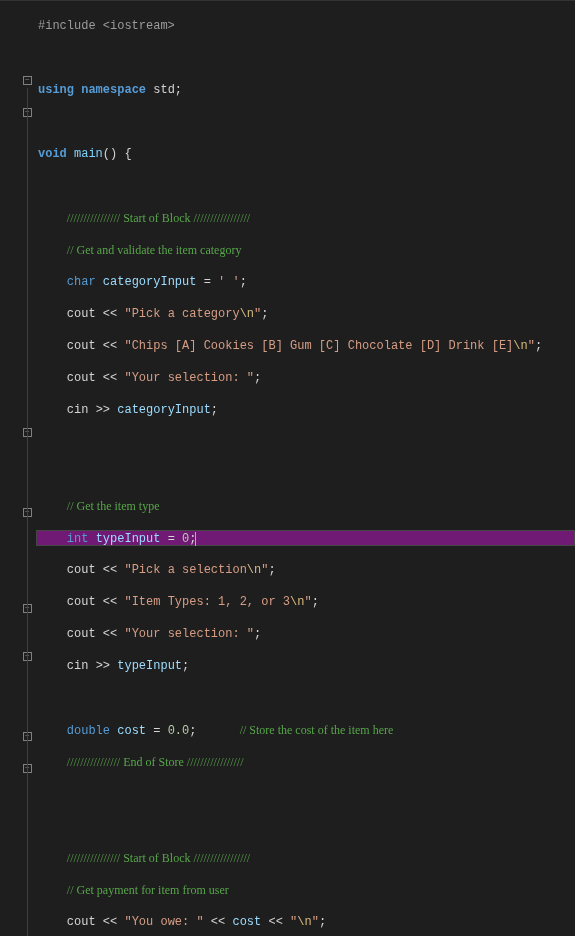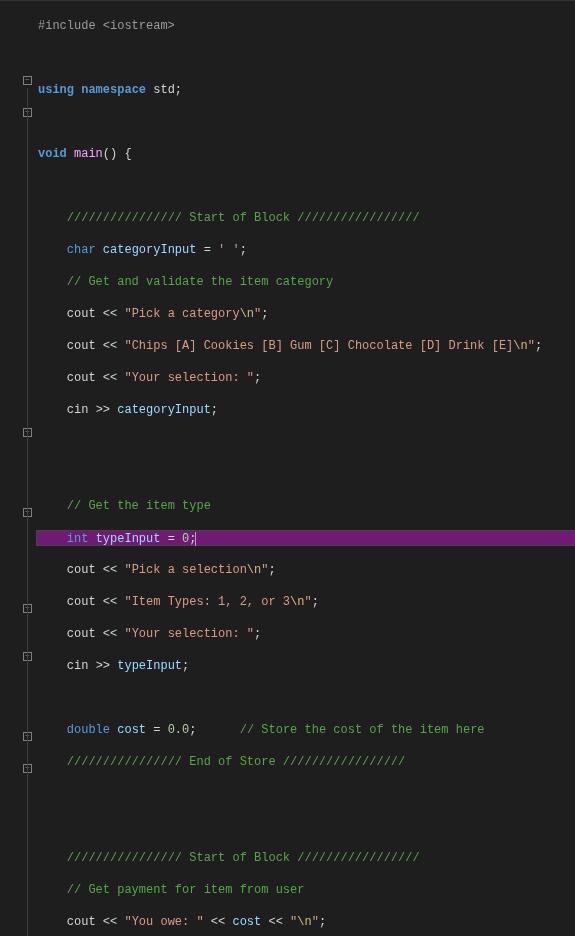--- a/index.html
+++ b/index.html
@@ -73,23 +73,23 @@
     display: inline-block;
     width: 1px;
     height: 14px;
     background: #aeafad;
     vertical-align: middle;
     margin-left: -1px;
   }
   
   .c-pre { color: #9b9b9b; }
   .c-kw  { color: #569cd6; font-weight: bold; }
-  .c-fn  { color: #f0abfc; }
+  .c-fn  { color: #7dd3fc; }
   .c-op  { color: #d4d4d4; }
-  .c-cmt { color: #57a64a; }
+  .c-cmt { color: #57a64a; font-family: Liberation Serif, serif; }
   .c-type{ color: #569cd6; }
   .c-var { color: #9cdcfe; }
   .c-str { color: #d69d85; }
   .c-esc { color: #d7ba7d; }
   .c-num { color: #b5cea8; }
   .c-ch  { color: #d69d85; }
   .c-punc{ color: #d4d4d4; }
 </style>
 </head>
 <body>
@@ -272,22 +272,22 @@
   </div>
 
   <div class="code">
 <div class="code-line"><span class="c-pre">#include </span><span class="c-pre">&lt;iostream&gt;</span></div>
 <div class="code-line"></div>
 <div class="code-line"><span class="c-kw">using</span> <span class="c-kw">namespace</span> <span class="c-op">std</span><span class="c-punc">;</span></div>
 <div class="code-line"></div>
 <div class="code-line"><span class="c-kw">void</span> <span class="c-fn">main</span><span class="c-punc">() {</span></div>
 <div class="code-line"></div>
 <div class="code-line">    <span class="c-cmt">//////////////// Start of Block /////////////////</span></div>
+<div class="code-line">    <span class="c-cmt">// Get and validate the item category</span></div>
 <div class="code-line">    <span class="c-type">char</span> <span class="c-var">categoryInput</span><span class="c-op"> = </span><span class="c-ch">' '</span><span class="c-punc">;</span></div>
-<div class="code-line">    <span class="c-cmt">// Get and validate the item category</span></div>
 <div class="code-line">    <span class="c-op">cout</span> <span class="c-op">&lt;&lt;</span> <span class="c-str">"Pick a category</span><span class="c-esc">\n</span><span class="c-str">"</span><span class="c-punc">;</span></div>
 <div class="code-line">    <span class="c-op">cout</span> <span class="c-op">&lt;&lt;</span> <span class="c-str">"Chips [A] Cookies [B] Gum [C] Chocolate [D] Drink [E]</span><span class="c-esc">\n</span><span class="c-str">"</span><span class="c-punc">;</span></div>
 <div class="code-line">    <span class="c-op">cout</span> <span class="c-op">&lt;&lt;</span> <span class="c-str">"Your selection: "</span><span class="c-punc">;</span></div>
 <div class="code-line">    <span class="c-op">cin</span> <span class="c-op">&gt;&gt;</span> <span class="c-var">categoryInput</span><span class="c-punc">;</span></div>
 <div class="code-line"></div>
 <div class="code-line"></div>
 <div class="code-line">    <span class="c-cmt">// Get the item type</span></div>
 <div class="code-line highlight-line">    <span class="c-type">int</span> <span class="c-var">typeInput</span><span class="c-op"> = </span><span class="c-num">0</span><span class="c-punc">;</span><span class="cursor"></span></div>
 <div class="code-line">    <span class="c-op">cout</span> <span class="c-op">&lt;&lt;</span> <span class="c-str">"Pick a selection</span><span class="c-esc">\n</span><span class="c-str">"</span><span class="c-punc">;</span></div>
 <div class="code-line">    <span class="c-op">cout</span> <span class="c-op">&lt;&lt;</span> <span class="c-str">"Item Types: 1, 2, or 3</span><span class="c-esc">\n</span><span class="c-str">"</span><span class="c-punc">;</span></div>

